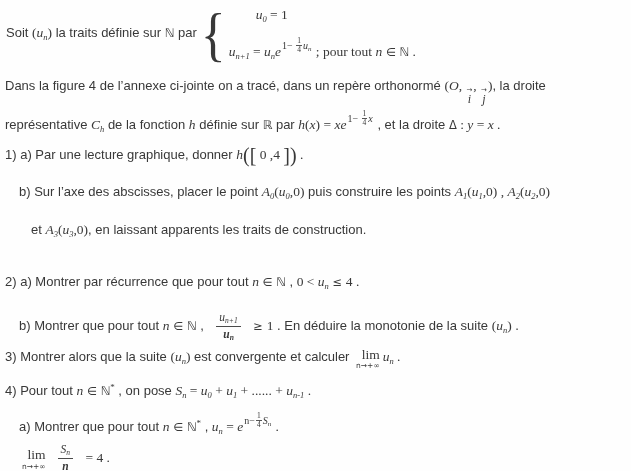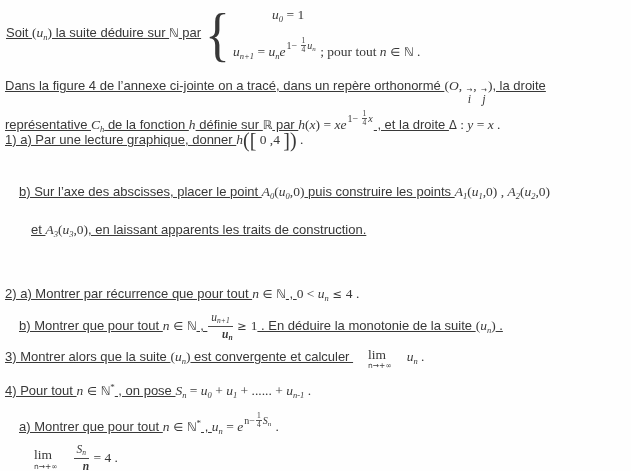--- a/index.html
+++ b/index.html
@@ -2,84 +2,84 @@
 <html><head>
 <meta charset="utf-8">
 <style>
   html,body{margin:0;padding:0;background:#e8e8e8;}
   .page{
     position:relative;width:631px;height:471px;background:#fefefe;
     overflow:hidden;color:#383838;
     font-family:"Liberation Sans",sans-serif;font-size:13px;
   }
   .line{position:absolute;white-space:nowrap;line-height:19px;}
-  .tx{font-family:"Liberation Sans",sans-serif;text-decoration:underline;}
+  .tx{font-family:"Liberation Sans",sans-serif;}
   .rm{font-family:"Liberation Serif",serif;font-size:13.5px;}
   .it{font-family:"Liberation Serif",serif;font-style:italic;font-size:13.5px;}
   .sb{font-family:"Liberation Serif",serif;font-style:italic;font-size:8.5px;vertical-align:-3px;}
   .sp2{font-family:"Liberation Serif",serif;font-size:9px;vertical-align:5px;}
   .sy{font-family:"DejaVu Sans",sans-serif;font-size:11.5px;}
   .bb{font-family:"DejaVu Sans",sans-serif;font-size:12px;}
   .bg{font-family:"Liberation Serif",serif;font-size:20px;vertical-align:-3px;}
   
   .supgrp{display:inline-block;vertical-align:7px;line-height:1;margin:0 1px;}
   .rm-s{font-family:"Liberation Serif",serif;font-size:10px;}
   .it-s{font-family:"Liberation Serif",serif;font-style:italic;font-size:10px;}
   .sb-s{font-family:"Liberation Serif",serif;font-style:italic;font-size:7px;vertical-align:-2px;}
   .sfrac{display:inline-block;text-align:center;font-size:7.5px;vertical-align:-3px;margin:0 1px;
          font-family:"Liberation Serif",serif;line-height:1.1;}
   .sfn{display:block;border-bottom:1px solid #555;padding:0 1px;}
   .sfd{display:block;}
   
-  .frac{display:inline-block;text-align:right;vertical-align:-8px;margin:0 1px;line-height:1.15;}
+  .frac{display:inline-block;text-align:center;vertical-align:-8px;margin:0 9px;line-height:1.15;}
   .frac .it{font-size:11.5px;}
   .frac .sb{font-size:7.5px;vertical-align:-2px;}
   .fn{display:block;border-bottom:1px solid #4a4a4a;padding:0 3px;}
   .fd{display:block;font-weight:bold;}
   
-  .lim{display:inline-block;text-align:left;vertical-align:-7px;margin:0 15px;line-height:1;}
+  .lim{display:inline-block;text-align:right;vertical-align:-7px;margin:0 3px;line-height:1;}
   .limw{display:block;font-family:"Liberation Serif",serif;font-size:13.5px;}
   .limu{display:block;font-family:"DejaVu Sans",sans-serif;font-size:7.5px;margin-top:1px;}
   
   .vec{display:inline-flex;flex-direction:column;align-items:center;vertical-align:-2px;line-height:1;margin:0 1px;}
   .vec-a{font-family:"DejaVu Sans",sans-serif;font-size:7px;line-height:0.7;}
   .vec-l{font-family:"Liberation Serif",serif;font-style:italic;font-size:12px;}
   
   .line1{top:5px;left:6px;display:flex;align-items:center;}
   .brace{font-family:"Liberation Serif",serif;font-size:52px;font-weight:300;
          line-height:1;margin:0 3px 0 4px;transform:scaleY(1.12);}
   .cases{display:flex;flex-direction:column;gap:9px;padding-top:1px;}
   .cases-row{white-space:nowrap;line-height:18px;}
-  .cases-row.first{margin-left:39px;}
+  .cases-row.first{margin-left:27px;}
 </style>
 </head>
 <body>
 
 <div class="page">
 
   <div class="line line1">
-    <span><span class="tx">Soit </span><span class="rm">(</span><span class="it">u</span><span class="sb">n</span><span class="rm">)</span><span class="tx"> la suite déduire sur </span><span class="bb">ℕ</span><span class="tx"> par</span></span>
+    <span><span class="tx">Soit </span><span class="rm">(</span><span class="it">u</span><span class="sb">n</span><span class="rm">)</span><span class="tx"> la traits définie sur </span><span class="bb">ℕ</span><span class="tx"> par</span></span>
     <span class="brace">{</span>
     <div class="cases">
       <div class="cases-row first"><span class="it">u</span><span class="sb">0</span><span class="rm"> = 1</span></div>
       <div class="cases-row"><span class="it">u</span><span class="sb">n+1</span><span class="rm"> = </span><span class="it">u</span><span class="sb">n</span><span class="it">e</span><span class="supgrp"><span class="rm-s">1− </span><span class="sfrac"><span class="sfn">1</span><span class="sfd">4</span></span><span class="it-s">u</span><span class="sb-s">n</span></span><span class="rm"> ;  pour tout </span><span class="it">n</span><span class="sy"> ∈ </span><span class="bb">ℕ</span><span class="rm"> .</span></div>
     </div>
   </div>
 
   <div class="line" style="top:76px;left:5px;"><span class="tx">Dans la figure 4 de l’annexe ci-jointe on a tracé, dans un repère orthonormé </span><span class="rm">(</span><span class="it">O</span><span class="rm">, </span><span class="vec">
         <span class="vec-a">→</span>
         <span class="vec-l">i</span>
       </span><span class="rm">, </span><span class="vec">
         <span class="vec-a">→</span>
         <span class="vec-l">j</span>
       </span><span class="rm">)</span><span class="tx">, la droite</span></div>
   <div class="line" style="top:110px;left:5px;"><span class="tx">représentative </span><span class="it">C</span><span class="sb">h</span><span class="tx"> de la fonction </span><span class="it">h</span><span class="tx"> définie sur </span><span class="bb">ℝ</span><span class="tx"> par </span><span class="it">h</span><span class="rm">(</span><span class="it">x</span><span class="rm">) = </span><span class="it">x</span><span class="it">e</span><span class="supgrp"><span class="rm-s">1− </span><span class="sfrac"><span class="sfn">1</span><span class="sfd">4</span></span><span class="it-s">x</span></span><span class="tx"> , et la droite </span><span class="sy">Δ</span><span class="rm"> : </span><span class="it">y</span><span class="rm"> = </span><span class="it">x</span><span class="rm"> .</span></div>
-  <div class="line" style="top:130px;left:5px;"><span class="tx">1) a) Par une lecture graphique, donner </span><span class="it">h</span><span class="bg">([</span><span class="rm"> 0 ,4 </span><span class="bg">])</span><span class="rm"> .</span></div>
+  <div class="line" style="top:145px;left:5px;"><span class="tx">1) a) Par une lecture graphique, donner </span><span class="it">h</span><span class="bg">([</span><span class="rm"> 0 ,4 </span><span class="bg">])</span><span class="rm"> .</span></div>
   <div class="line" style="top:182px;left:19px;"><span class="tx">b) Sur l’axe des abscisses, placer le point </span><span class="it">A</span><span class="sb">0</span><span class="rm">(</span><span class="it">u</span><span class="sb">0</span><span class="rm">,0)</span><span class="tx"> puis construire les points </span><span class="it">A</span><span class="sb">1</span><span class="rm">(</span><span class="it">u</span><span class="sb">1</span><span class="rm">,0)</span><span class="rm"> , </span><span class="it">A</span><span class="sb">2</span><span class="rm">(</span><span class="it">u</span><span class="sb">2</span><span class="rm">,0)</span></div>
   <div class="line" style="top:220px;left:31px;"><span class="tx">et </span><span class="it">A</span><span class="sb">3</span><span class="rm">(</span><span class="it">u</span><span class="sb">3</span><span class="rm">,0)</span><span class="tx">, en laissant apparents les traits de construction.</span></div>
-  <div class="line" style="top:284px;left:5px;"><span class="tx">2) a) Montrer par récurrence que pour tout </span><span class="it">n</span><span class="sy"> ∈ </span><span class="bb">ℕ</span><span class="tx"> , </span><span class="rm">0 &lt; </span><span class="it">u</span><span class="sb">n</span><span class="sy"> ≤ </span><span class="rm">4 .</span></div>
+  <div class="line" style="top:272px;left:5px;"><span class="tx">2) a) Montrer par récurrence que pour tout </span><span class="it">n</span><span class="sy"> ∈ </span><span class="bb">ℕ</span><span class="tx"> , </span><span class="rm">0 &lt; </span><span class="it">u</span><span class="sb">n</span><span class="sy"> ≤ </span><span class="rm">4 .</span></div>
   <div class="line" style="top:310px;left:19px;"><span class="tx">b) Montrer que pour tout </span><span class="it">n</span><span class="sy"> ∈ </span><span class="bb">ℕ</span><span class="tx"> , </span><span class="frac"><span class="fn"><span class="it">u</span><span class="sb">n+1</span></span><span class="fd"><span class="it">u</span><span class="sb">n</span></span></span><span class="sy"> ≥ </span><span class="rm">1</span><span class="tx"> . En déduire la monotonie de la suite </span><span class="rm">(</span><span class="it">u</span><span class="sb">n</span><span class="rm">)</span><span class="tx"> .</span></div>
   <div class="line" style="top:347px;left:5px;"><span class="tx">3) Montrer alors que la suite </span><span class="rm">(</span><span class="it">u</span><span class="sb">n</span><span class="rm">)</span><span class="tx"> est convergente et calculer </span><span class="lim"><span class="limw">lim</span><span class="limu">n→+∞</span></span><span class="it">u</span><span class="sb">n</span><span class="rm"> .</span></div>
   <div class="line" style="top:378px;left:5px;"><span class="tx">4) Pour tout </span><span class="it">n</span><span class="sy"> ∈ </span><span class="bb">ℕ</span><span class="sp2">*</span><span class="tx"> , on pose </span><span class="it">S</span><span class="sb">n</span><span class="rm"> = </span><span class="it">u</span><span class="sb">0</span><span class="rm"> + </span><span class="it">u</span><span class="sb">1</span><span class="rm"> + ...... + </span><span class="it">u</span><span class="sb">n-1</span><span class="rm"> .</span></div>
   <div class="line" style="top:412px;left:19px;"><span class="tx">a) Montrer que pour tout </span><span class="it">n</span><span class="sy"> ∈ </span><span class="bb">ℕ</span><span class="sp2">*</span><span class="tx"> , </span><span class="it">u</span><span class="sb">n</span><span class="rm"> = </span><span class="it">e</span><span class="supgrp"><span class="rm-s">n−</span><span class="sfrac"><span class="sfn">1</span><span class="sfd">4</span></span><span class="it-s">S</span><span class="sb-s">n</span></span><span class="rm"> .</span></div>
   <div class="line" style="top:442px;left:19px;"><span class="lim"><span class="limw">lim</span><span class="limu">n→+∞</span></span><span class="frac"><span class="fn"><span class="it">S</span><span class="sb">n</span></span><span class="fd"><span class="it">n</span></span></span><span class="rm"> = 4 .</span></div>
 
 </div>
 
 </body></html>

